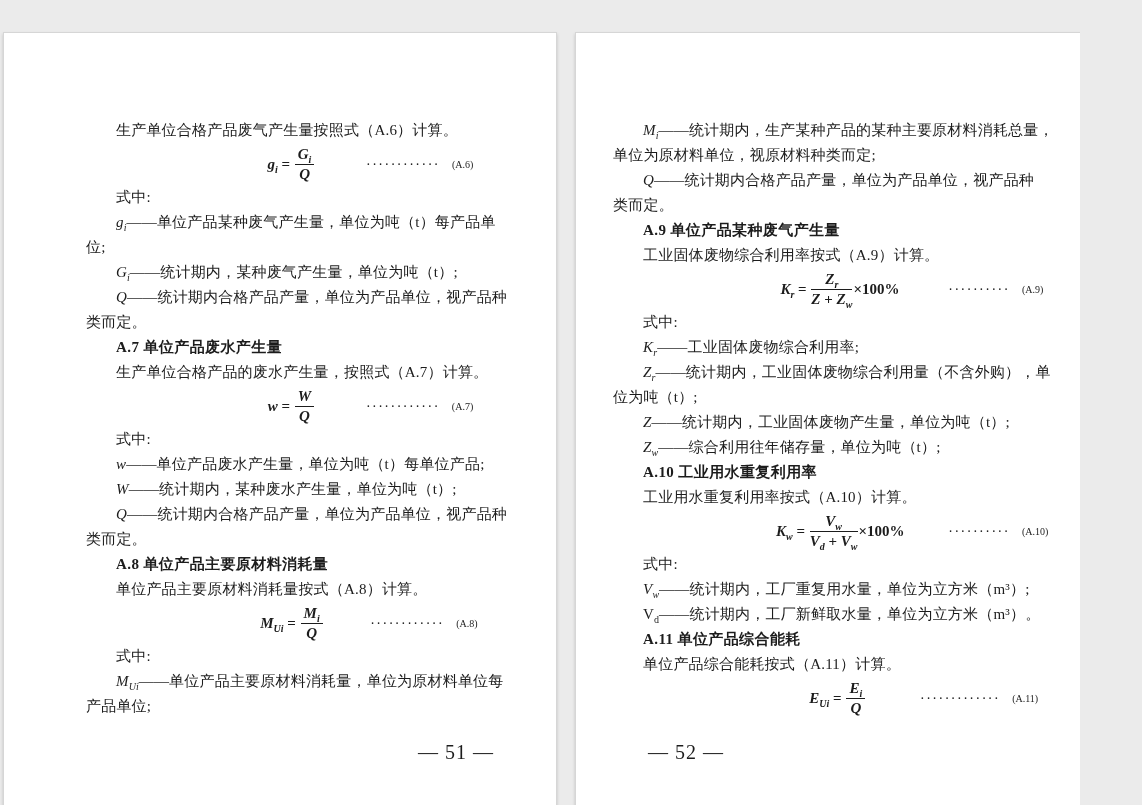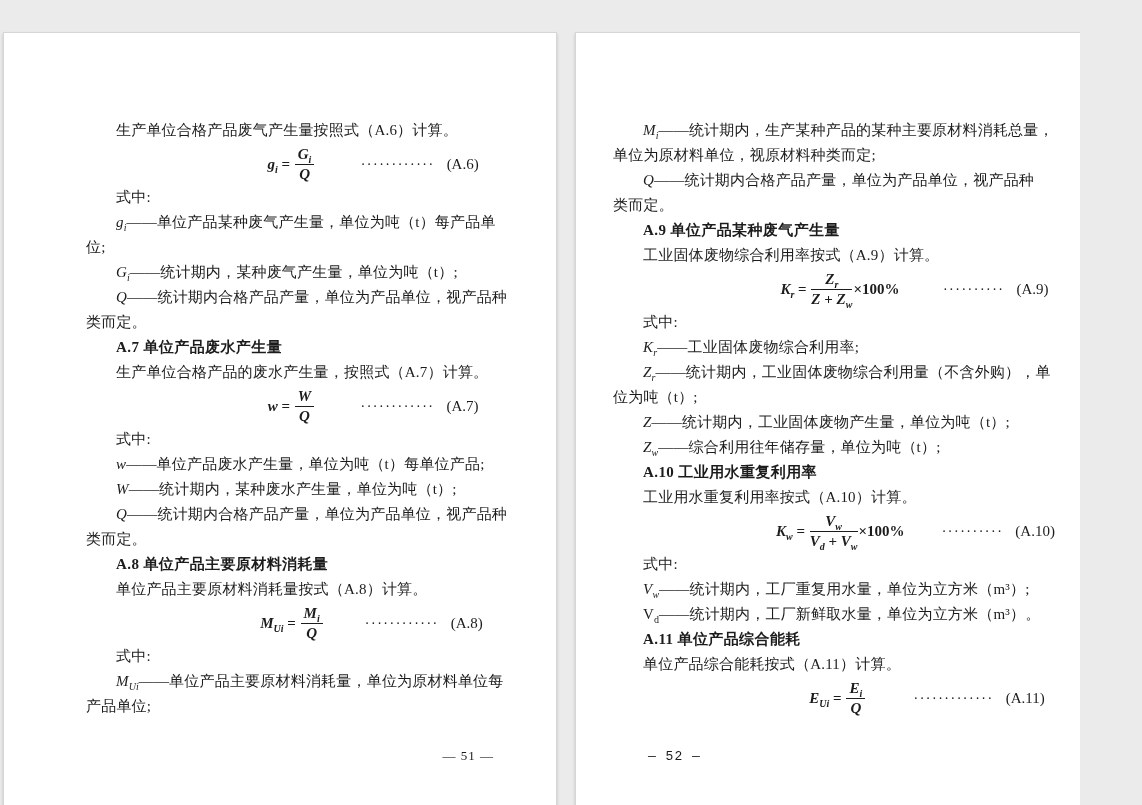--- a/index.html
+++ b/index.html
@@ -81,30 +81,30 @@
     display:flex;
     align-items:center;
     justify-content:center;
     gap:12px;
   }
   .dots{
     letter-spacing:1.5px;
     font-size:14px;
     color:var(--text);
   }
-  .flabel{font-size:15px;}
+  .flabel{font-size:10px;}
   .page-number{
     position:absolute;
     bottom:50px;
-    font-size:13px;
+    font-size:20px;
     letter-spacing:1px;
     white-space:pre;
   }
   .page-left .page-number{right:62px;}
-  .page-right .page-number{left:72px;font-family:Liberation Mono, monospace;}
+  .page-right .page-number{left:72px;}
 </style>
 </head>
 <body>
 
 <div class="canvas">
   <div class="page page-left">
     <div class="page-content">
         <p class="para">生产单位合格产品废气产生量按照式（A.6）计算。</p>
         <div class="formula-row">
           <span></span>

